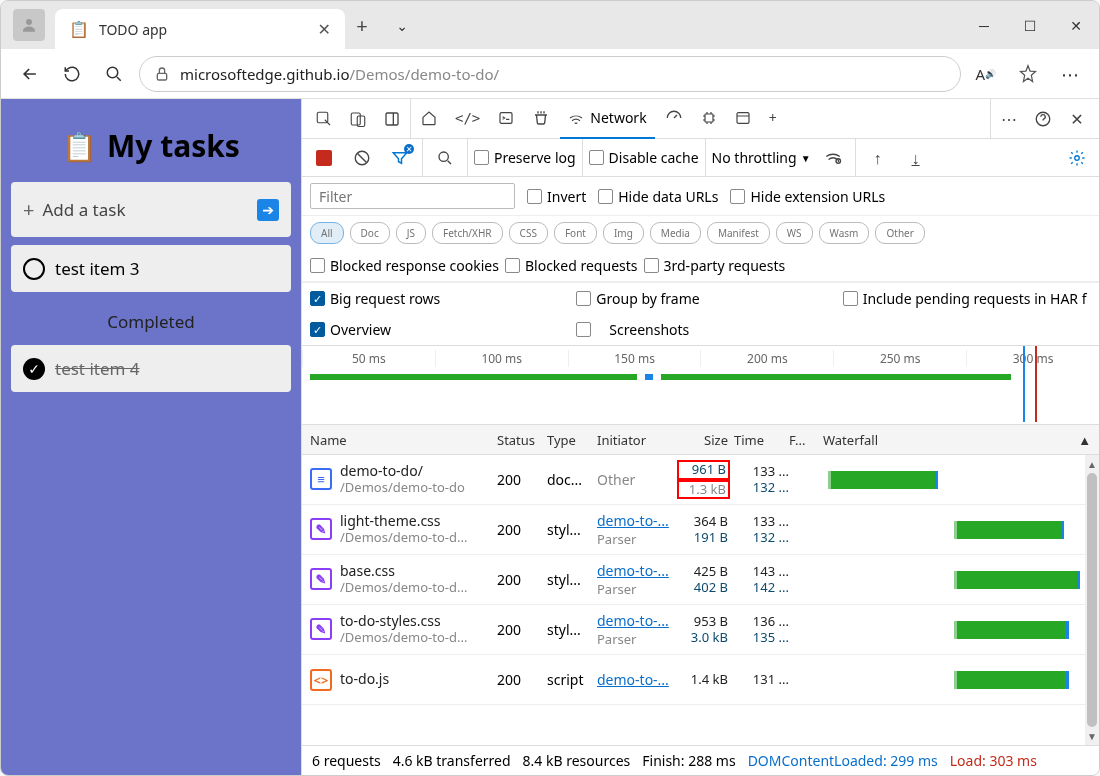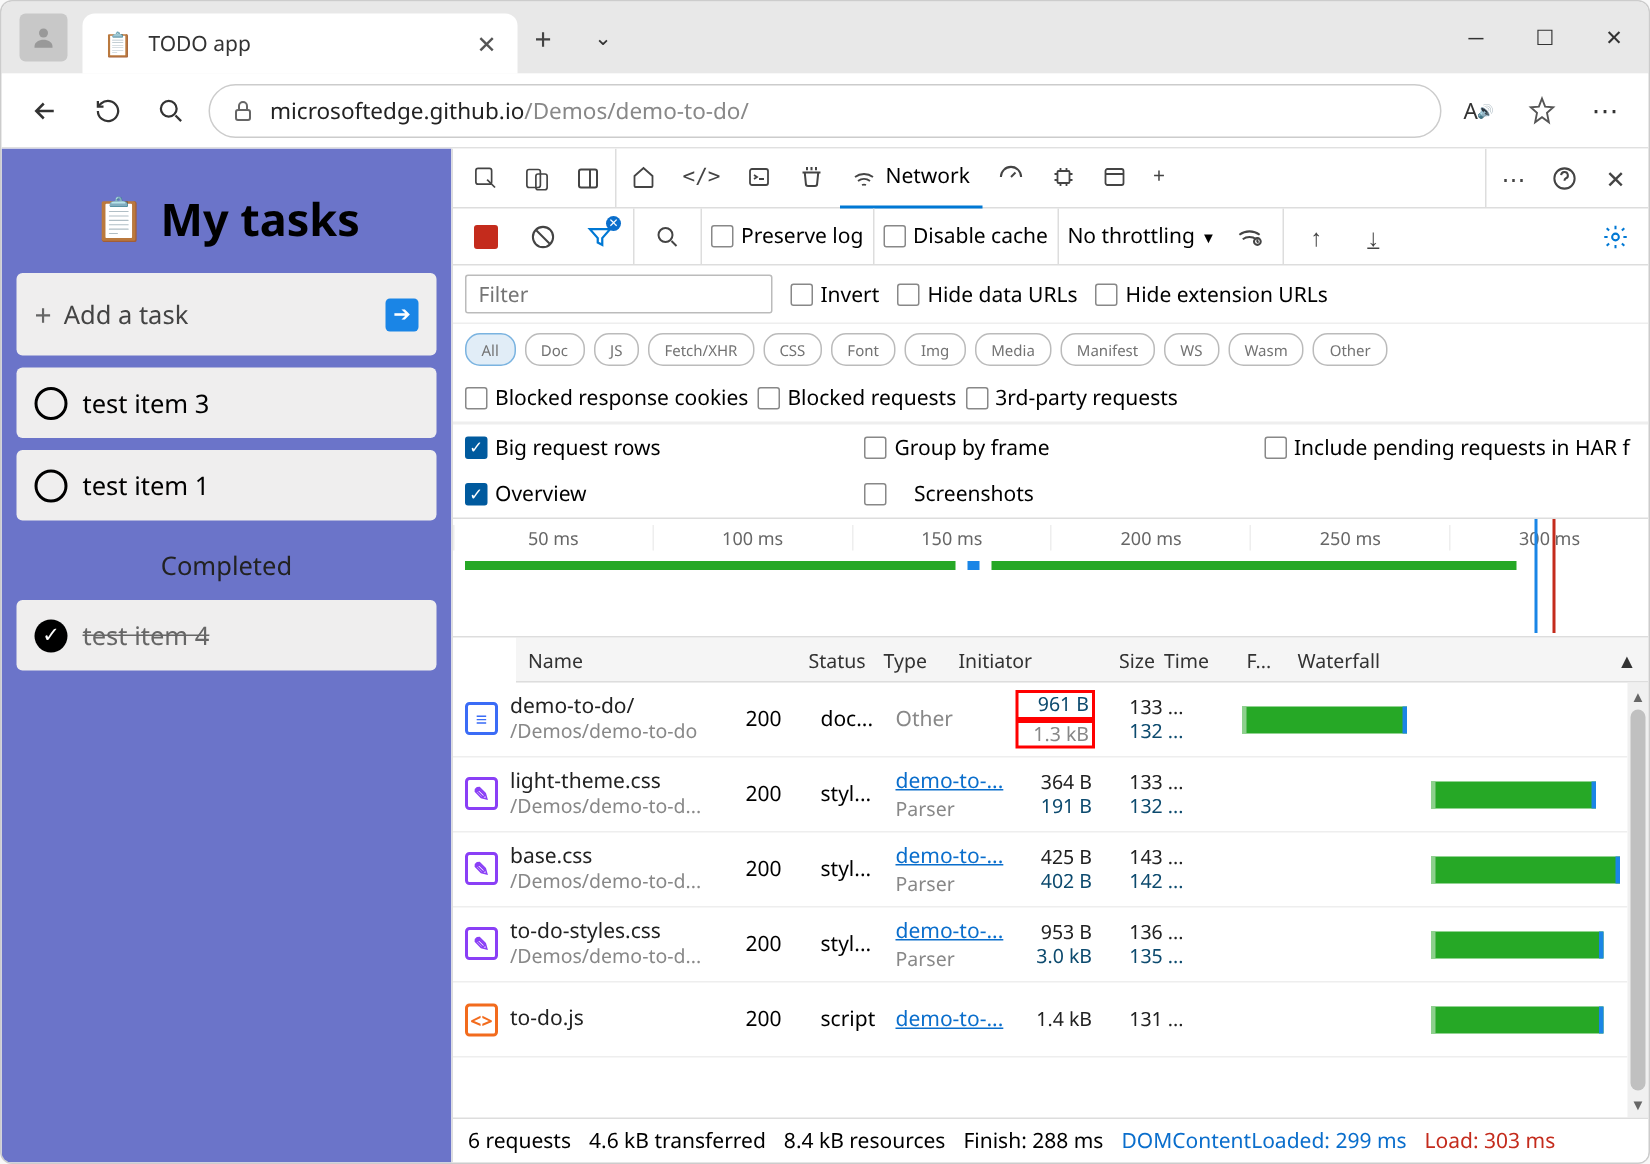--- a/index.html
+++ b/index.html
@@ -47,21 +47,21 @@
 .filter-input { width: 205px; height: 26px; border: 1px solid #bbb; border-radius: 2px; padding: 0 8px; font-size: 14px;}
 .pill { padding: 3px 10px; border: 1px solid #bbb; border-radius: 10px; font-size: 10px; color: #737373; cursor:pointer;}
 .pill.active { background: #e1edf7; border-color: #7ab3e0; }
 .opt-row { padding: 6px 8px; display: flex; gap: 18px; font-size: 14px; align-items:center;}
 .opt-row .col { flex:1; display:flex; align-items:center; gap:6px;}
 .timeline { height: 80px; border-top: 1px solid #ddd; border-bottom: 1px solid #ddd; position:relative; font-size:12px; color:#666;}
 .tl-ticks { display:flex; height:24px; align-items:center; }
 .tl-tick { flex:1; text-align:center; border-left:1px solid #eee; }
 .tl-bars { position:absolute; top:28px; left:0; right:0; height:40px;}
 .tl-bar { position:absolute; height:6px; background:#26a826; }
-.table-hdr { display: flex; height: 30px; border-bottom: 1px solid #ddd; background: #f5f5f5; font-size: 13px; color: #333; align-items: center; margin-left: 42px;}
+.table-hdr { display: flex; height: 30px; border-bottom: 1px solid #ddd; background: #f5f5f5; font-size: 13px; color: #333; align-items: center;}
 .col-name { width: 195px; padding-left: 8px; }
 .col-status { width: 50px; }
 .col-type { width: 50px; }
 .col-init { width: 82px; }
 .col-size { width: 55px; text-align: right; padding-right: 6px;}
 .col-time { width: 55px; }
 .col-f { width: 26px; }
 .col-wf { flex: 1; padding-left: 8px; position:relative;}
 .table-body { flex: 1; overflow-y: hidden; position:relative;}
 .row { display: flex; height: 50px; border-bottom: 1px solid #eee; font-size: 14px; align-items: center;}
@@ -159,24 +159,20 @@
     </div>
     <div class="add-task">
       <span class="add-icon">+</span>
       <span>Add a task</span>
       <span class="arrow-icon">➔</span>
     </div>
     <div class="task-item">
       <span class="task-circle"></span>
       <span>test item 3</span>
     </div>
-    <div class="task-item">
-      <span class="task-circle"></span>
-      <span>test item 1</span>
-    </div>
     <div class="section-h">Completed</div>
     <div class="task-item">
       <span class="task-check">✓</span>
       <span class="completed-text">test item 4</span>
     </div>
   </div>
 
   <div class="devtools">
 
     <div class="dt-tabs">

